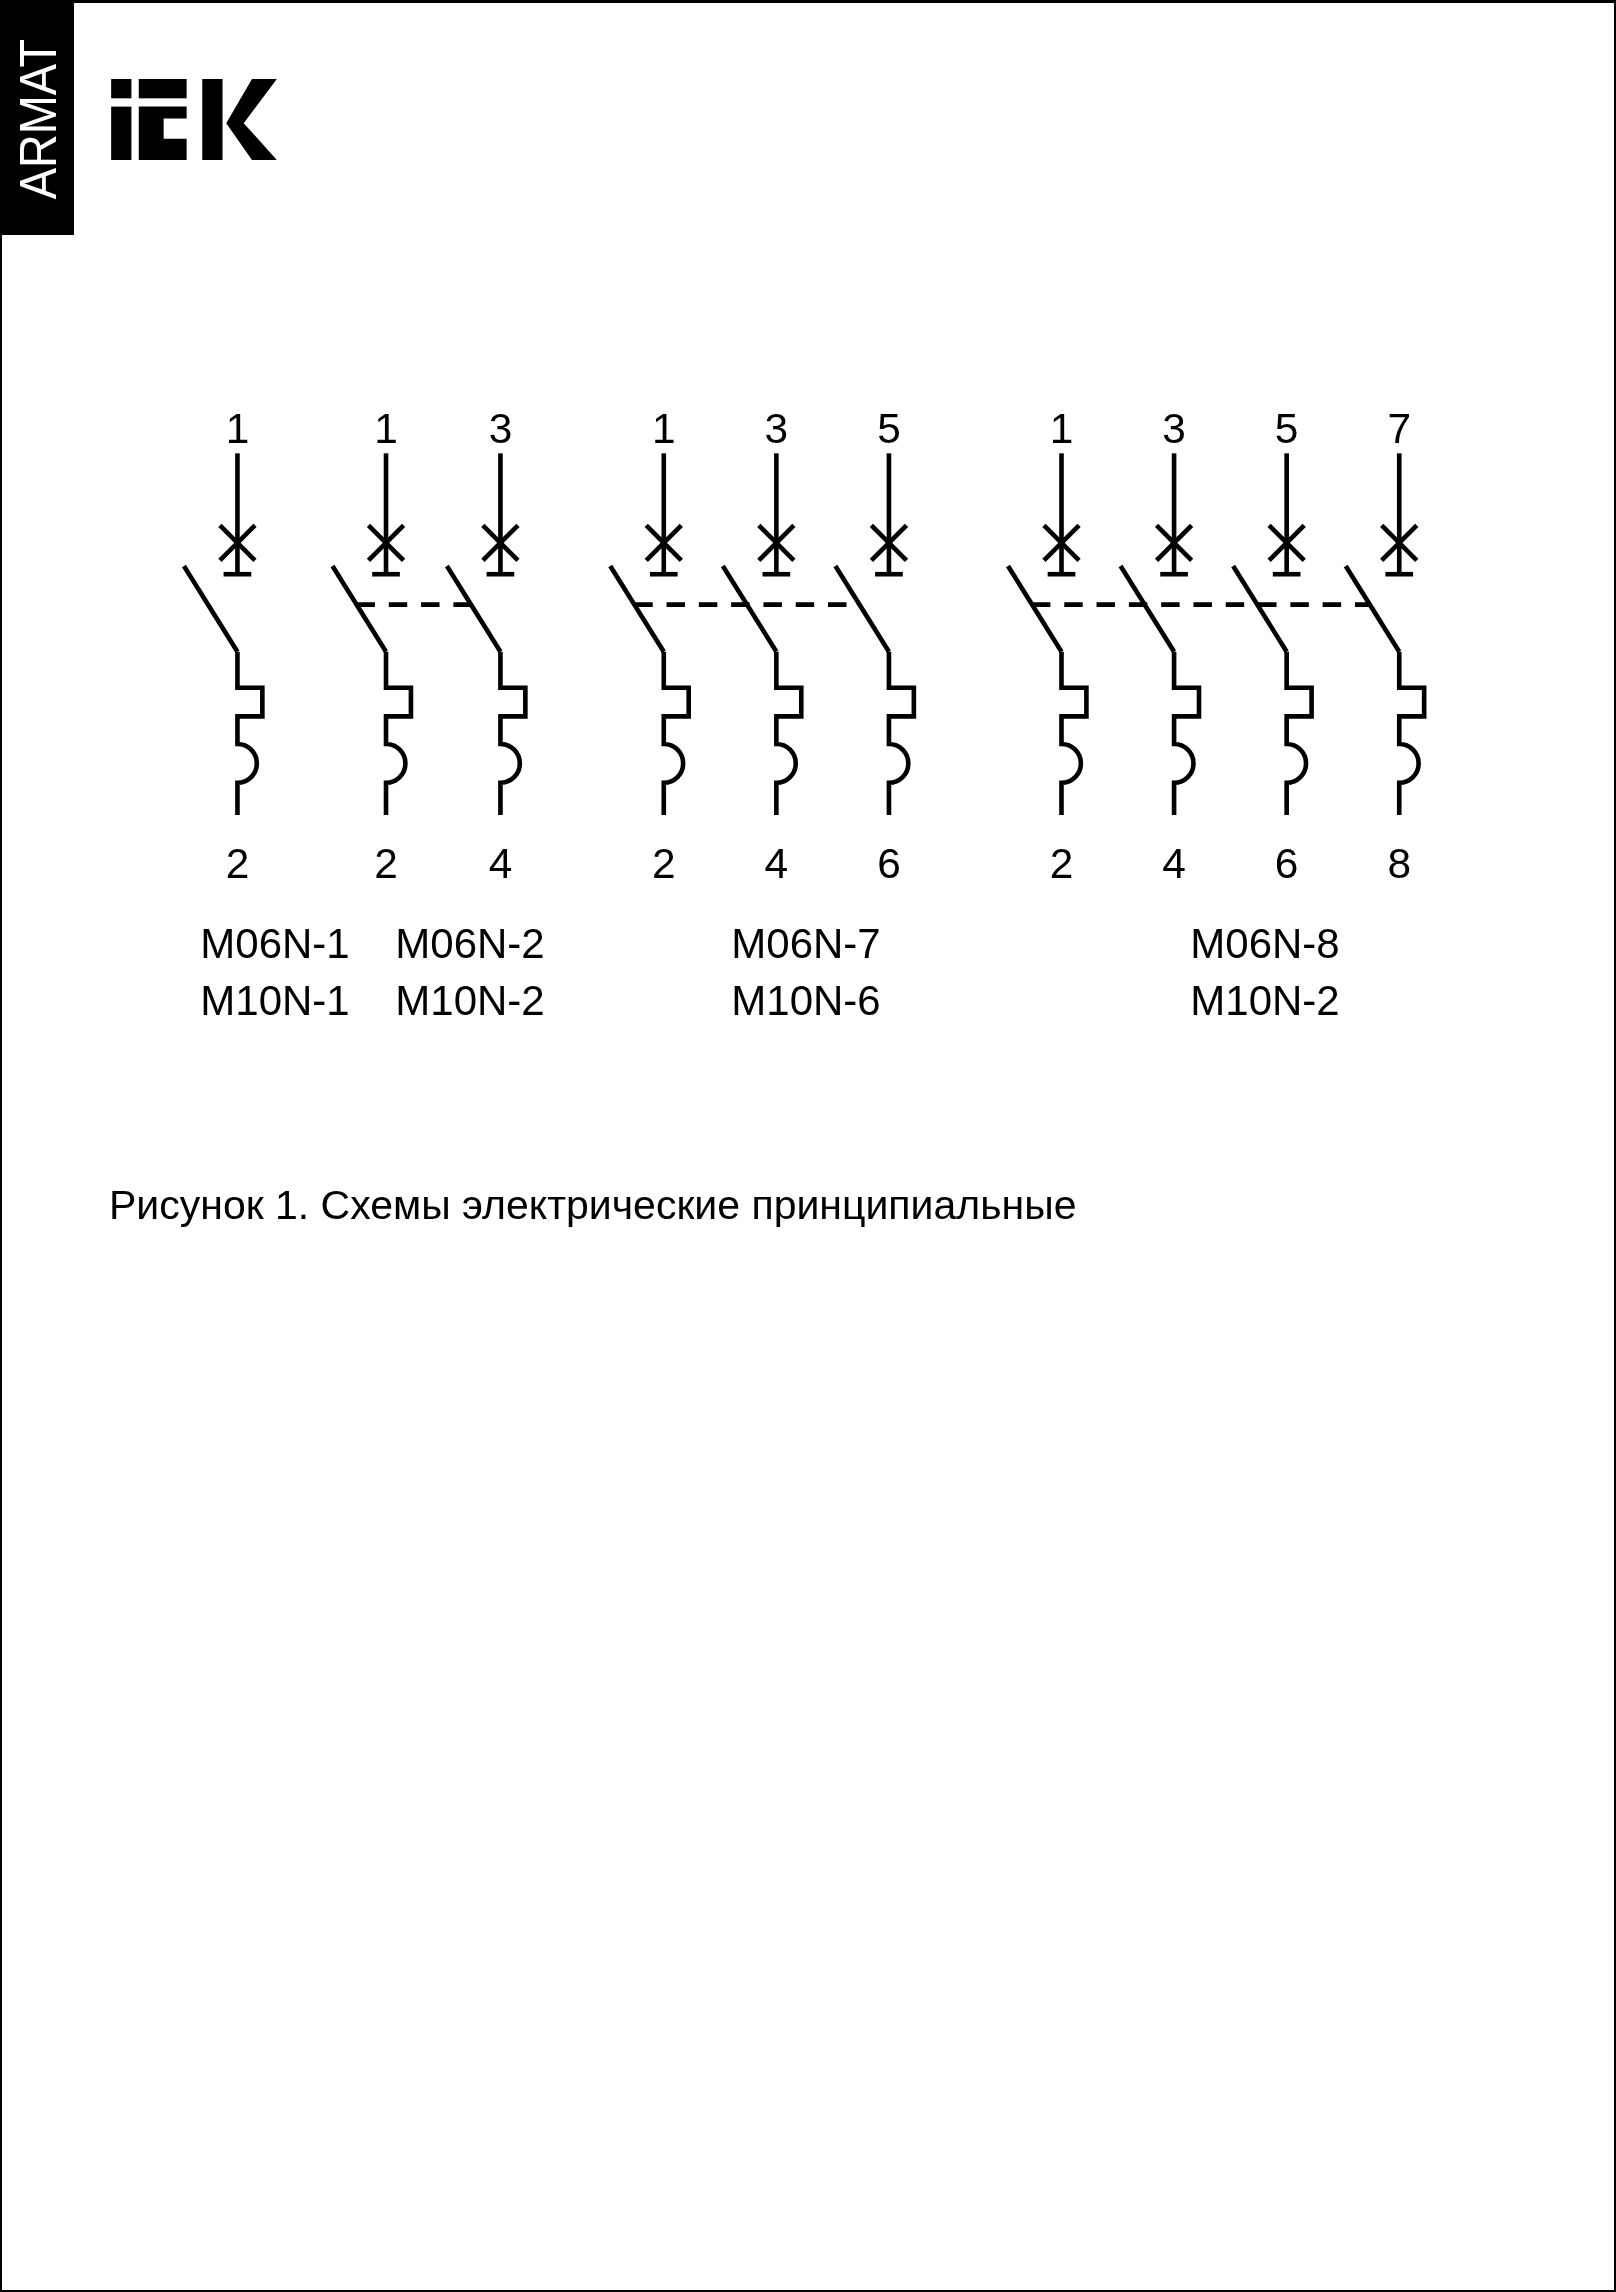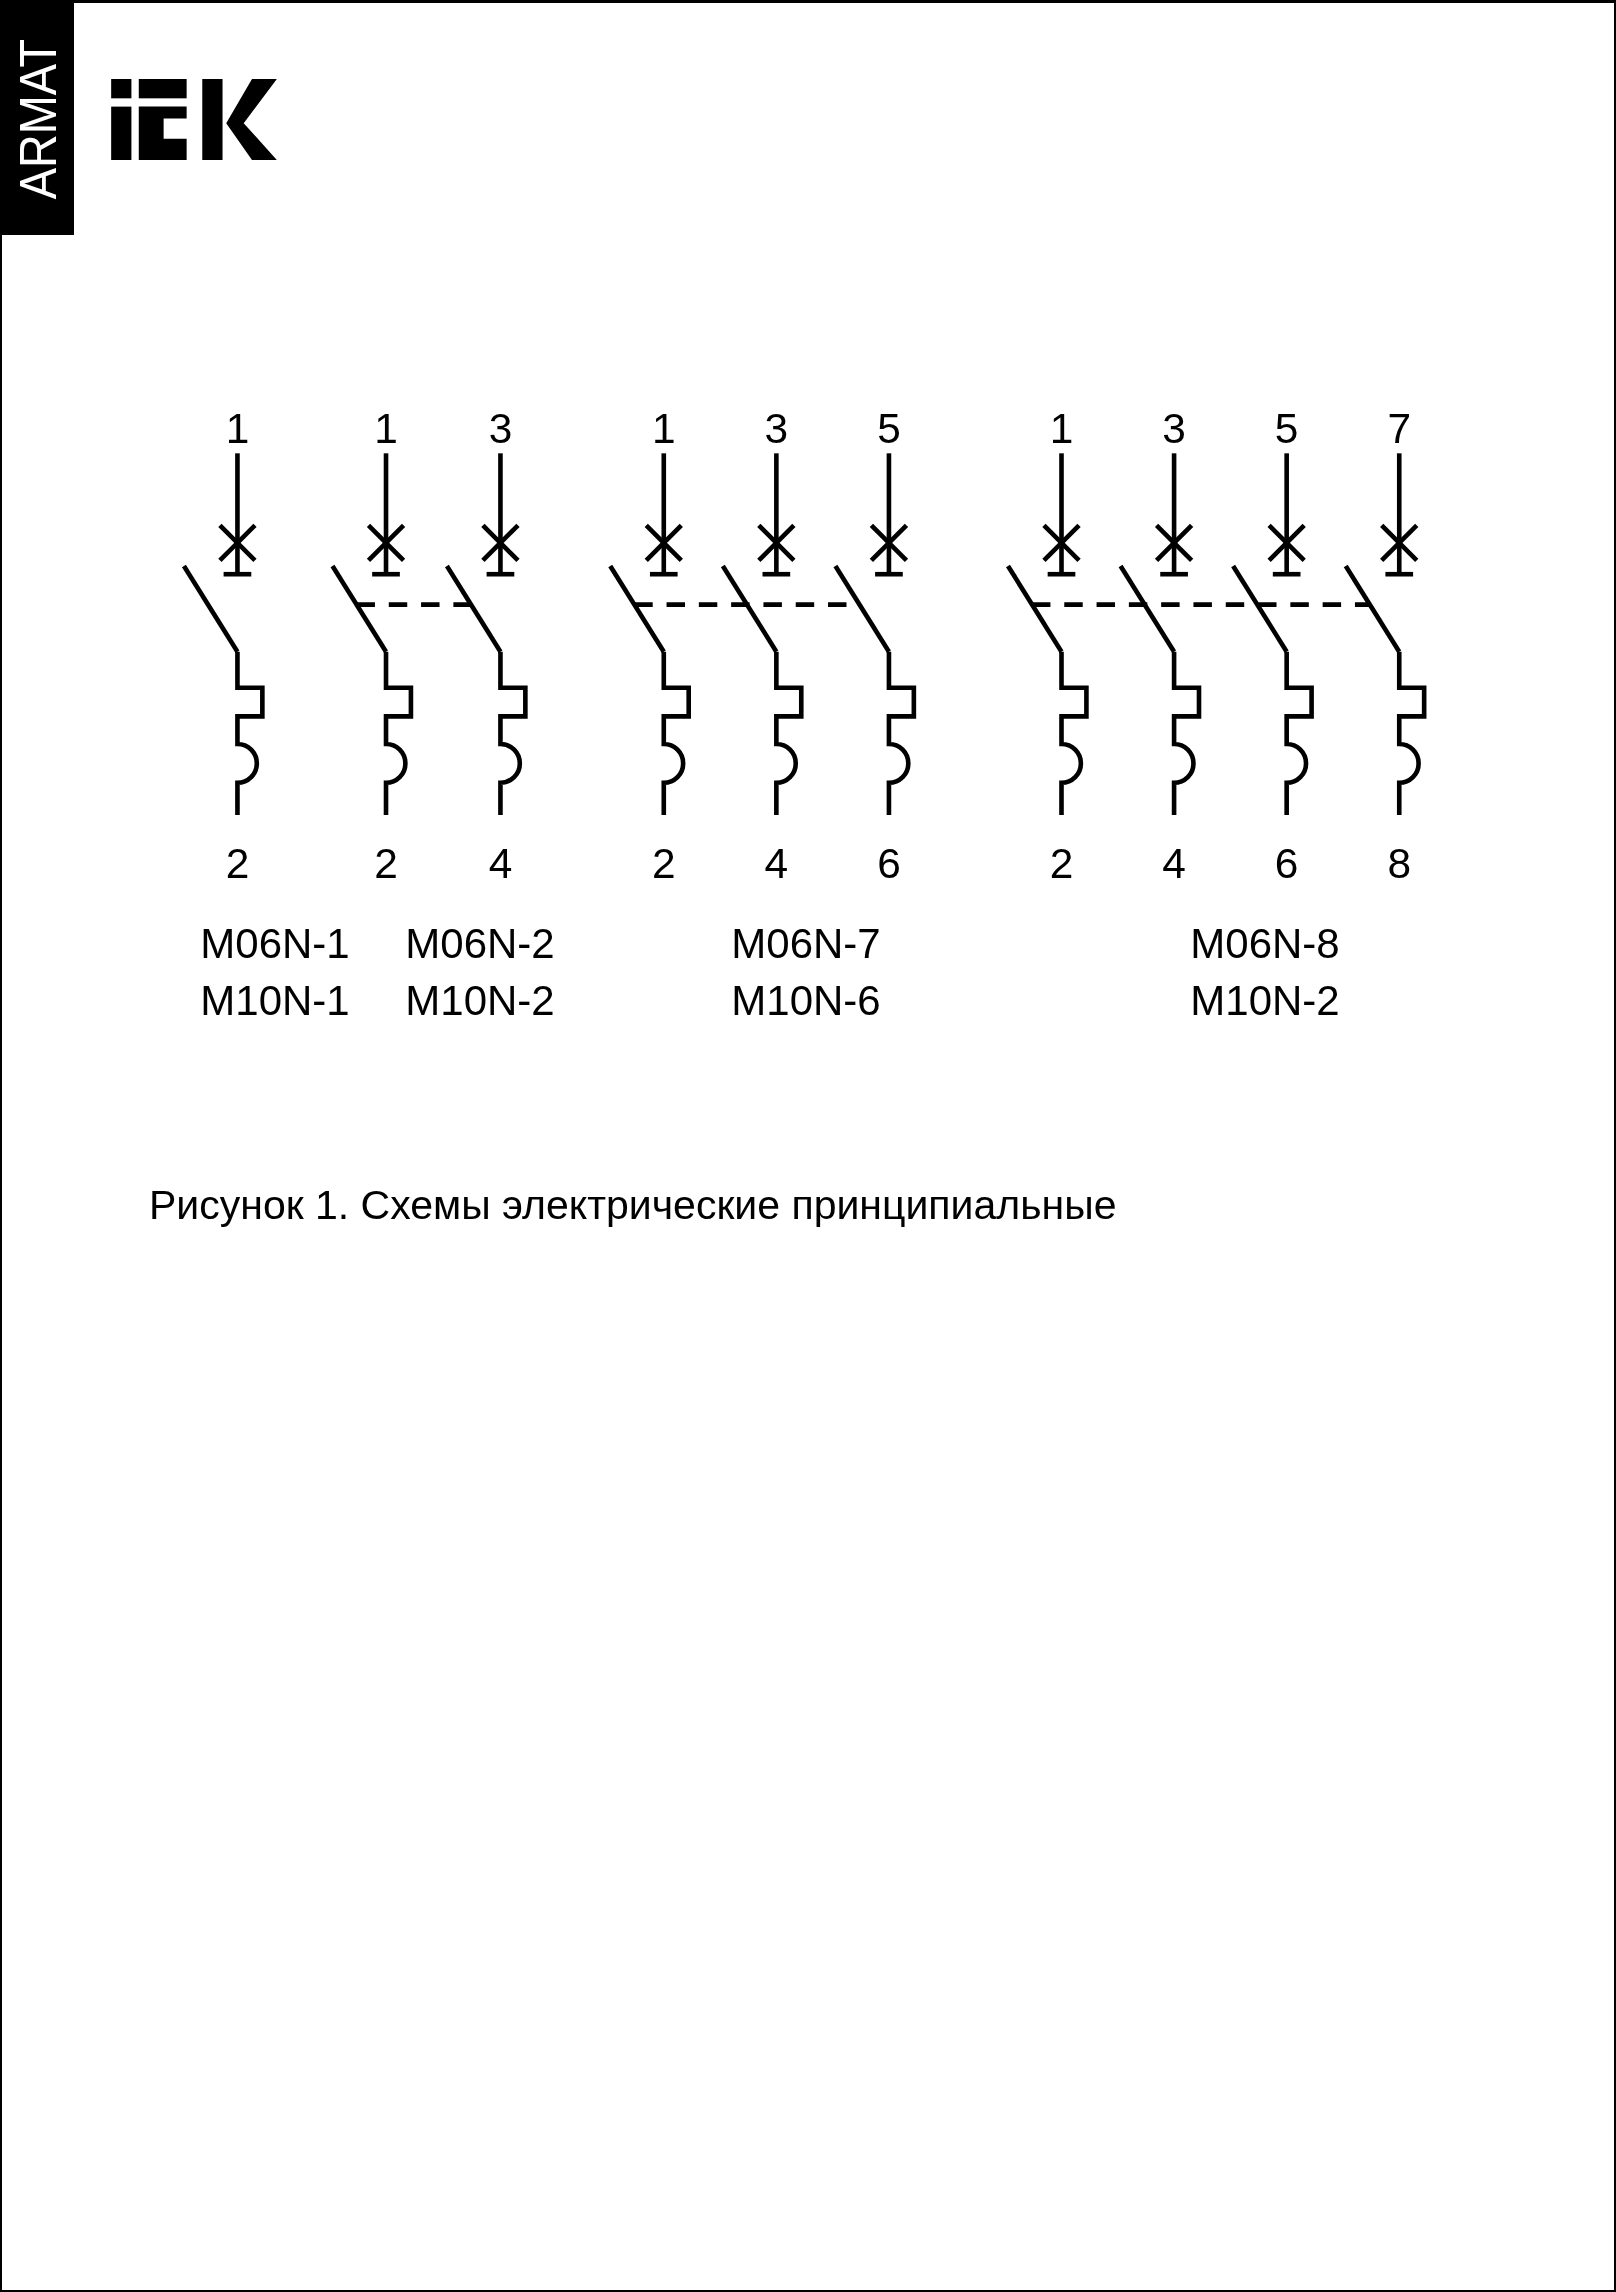--- a/index.html
+++ b/index.html
@@ -67,21 +67,20 @@
     white-space: nowrap;
     margin-left: 43px;
   }
   .caption {
     position: absolute;
     left: 107px;
     top: 1180px;
     font-size: 41px;
     line-height: 44px;
     white-space: nowrap;
-    margin-left: 40px;
   }
 </style>
 </head>
 <body>
 
 <div class="page">
 
   <div class="brand-bar">
     <span class="brand-text">ARMAT</span>
   </div>
@@ -206,21 +205,21 @@
           <path d="M 1514 703 L 1514 742 L 1541 742 L 1541 773 L 1514 773 L 1514 803 A 21 21 0 0 1 1514 845 L 1514 880"></path>
           <text x="1514" y="948">8</text>
         </g>
       </g>
     </svg>
 
   <div class="model-label" style="left:230px">
     <div>M06N-1</div>
     <div>M10N-1</div>
   </div>
-  <div class="model-label" style="left:435px">
+  <div class="model-label" style="left:425px">
     <div>M06N-2</div>
     <div>M10N-2</div>
   </div>
   <div class="model-label" style="left:761px">
     <div>M06N-7</div>
     <div>M10N-6</div>
   </div>
   <div class="model-label" style="left:1220px">
     <div>M06N-8</div>
     <div>M10N-2</div>

